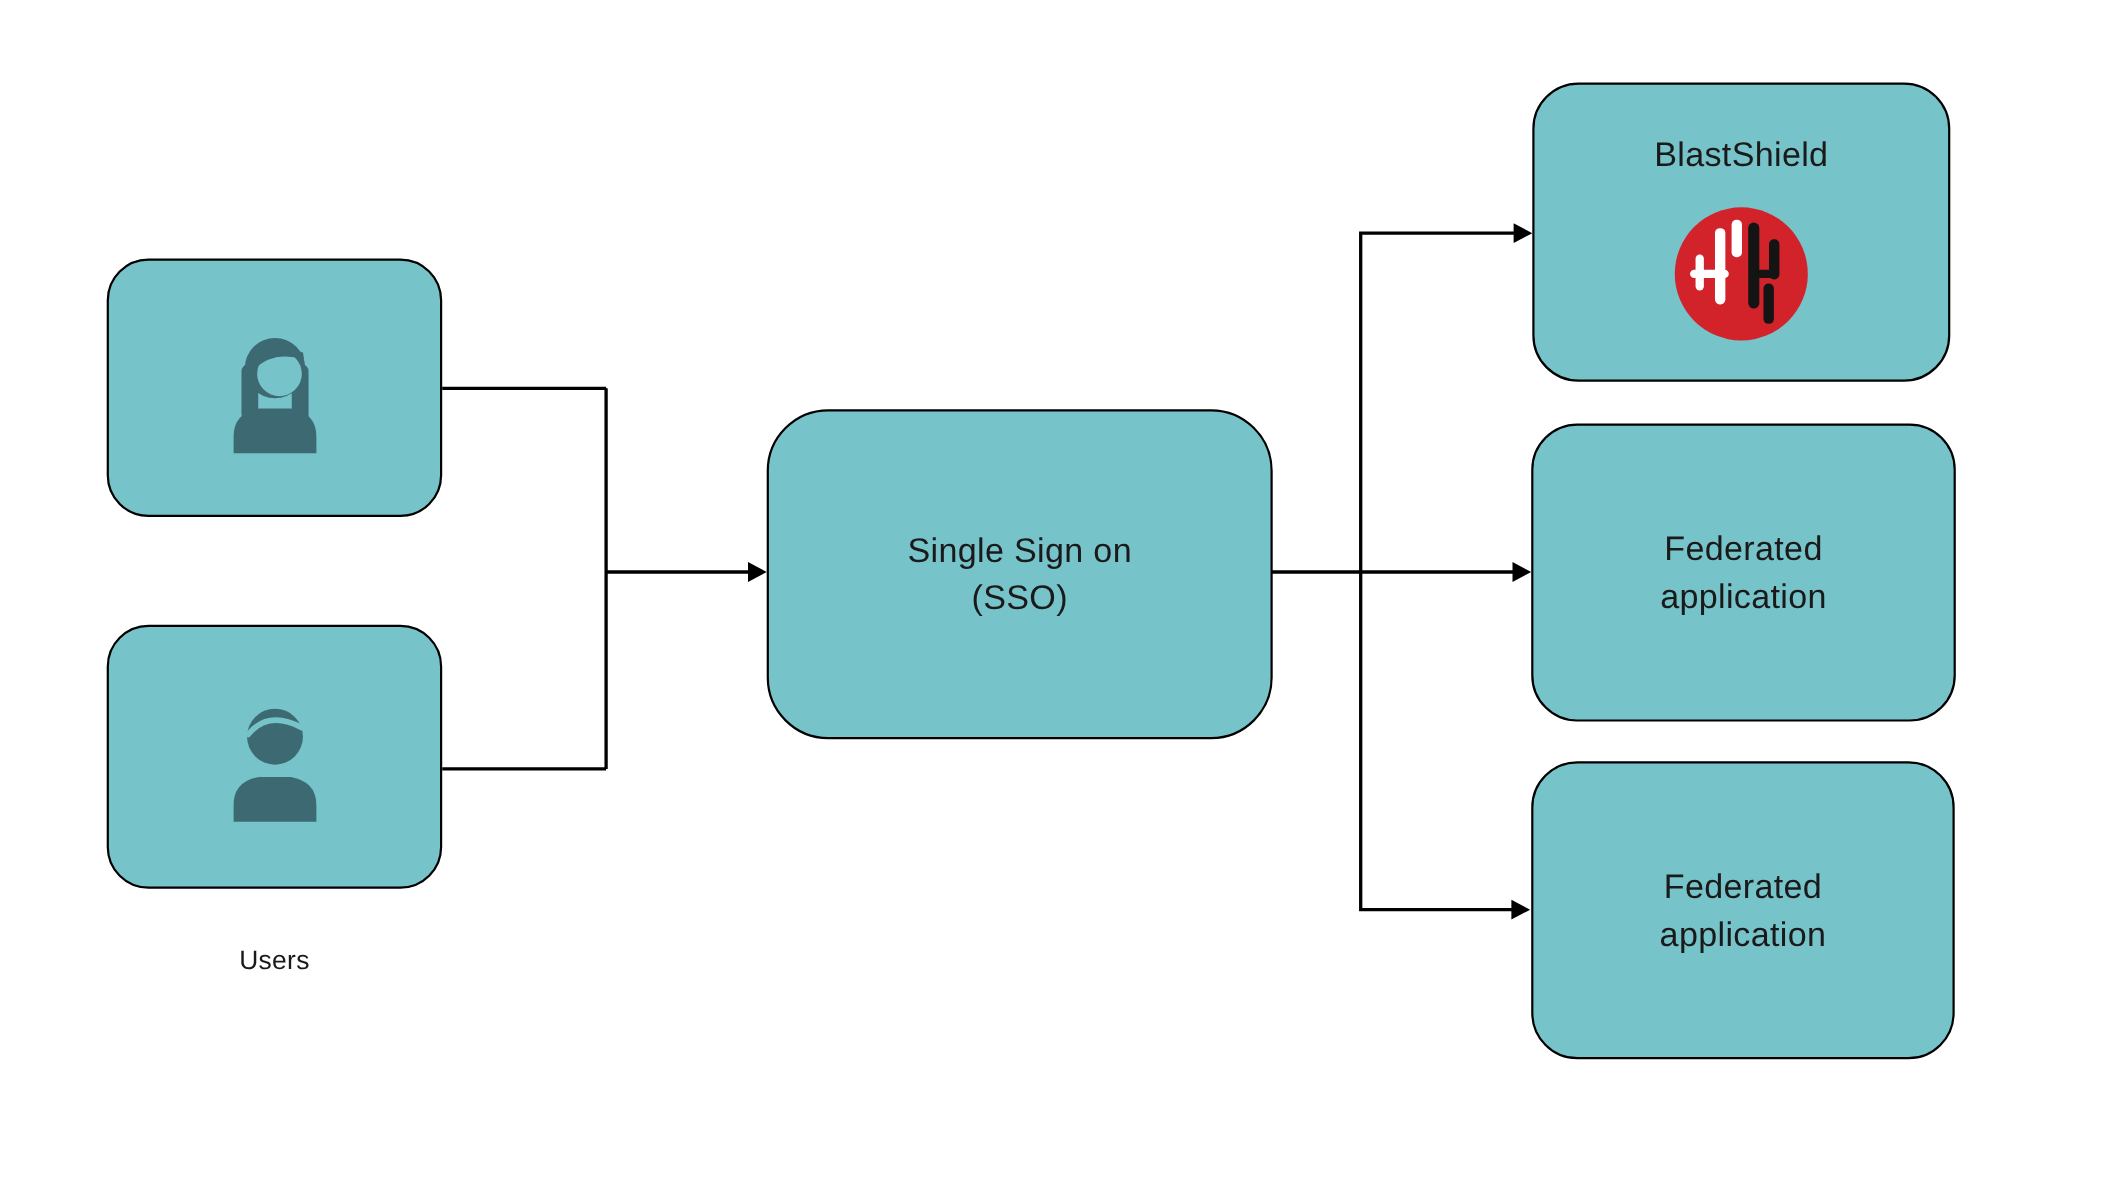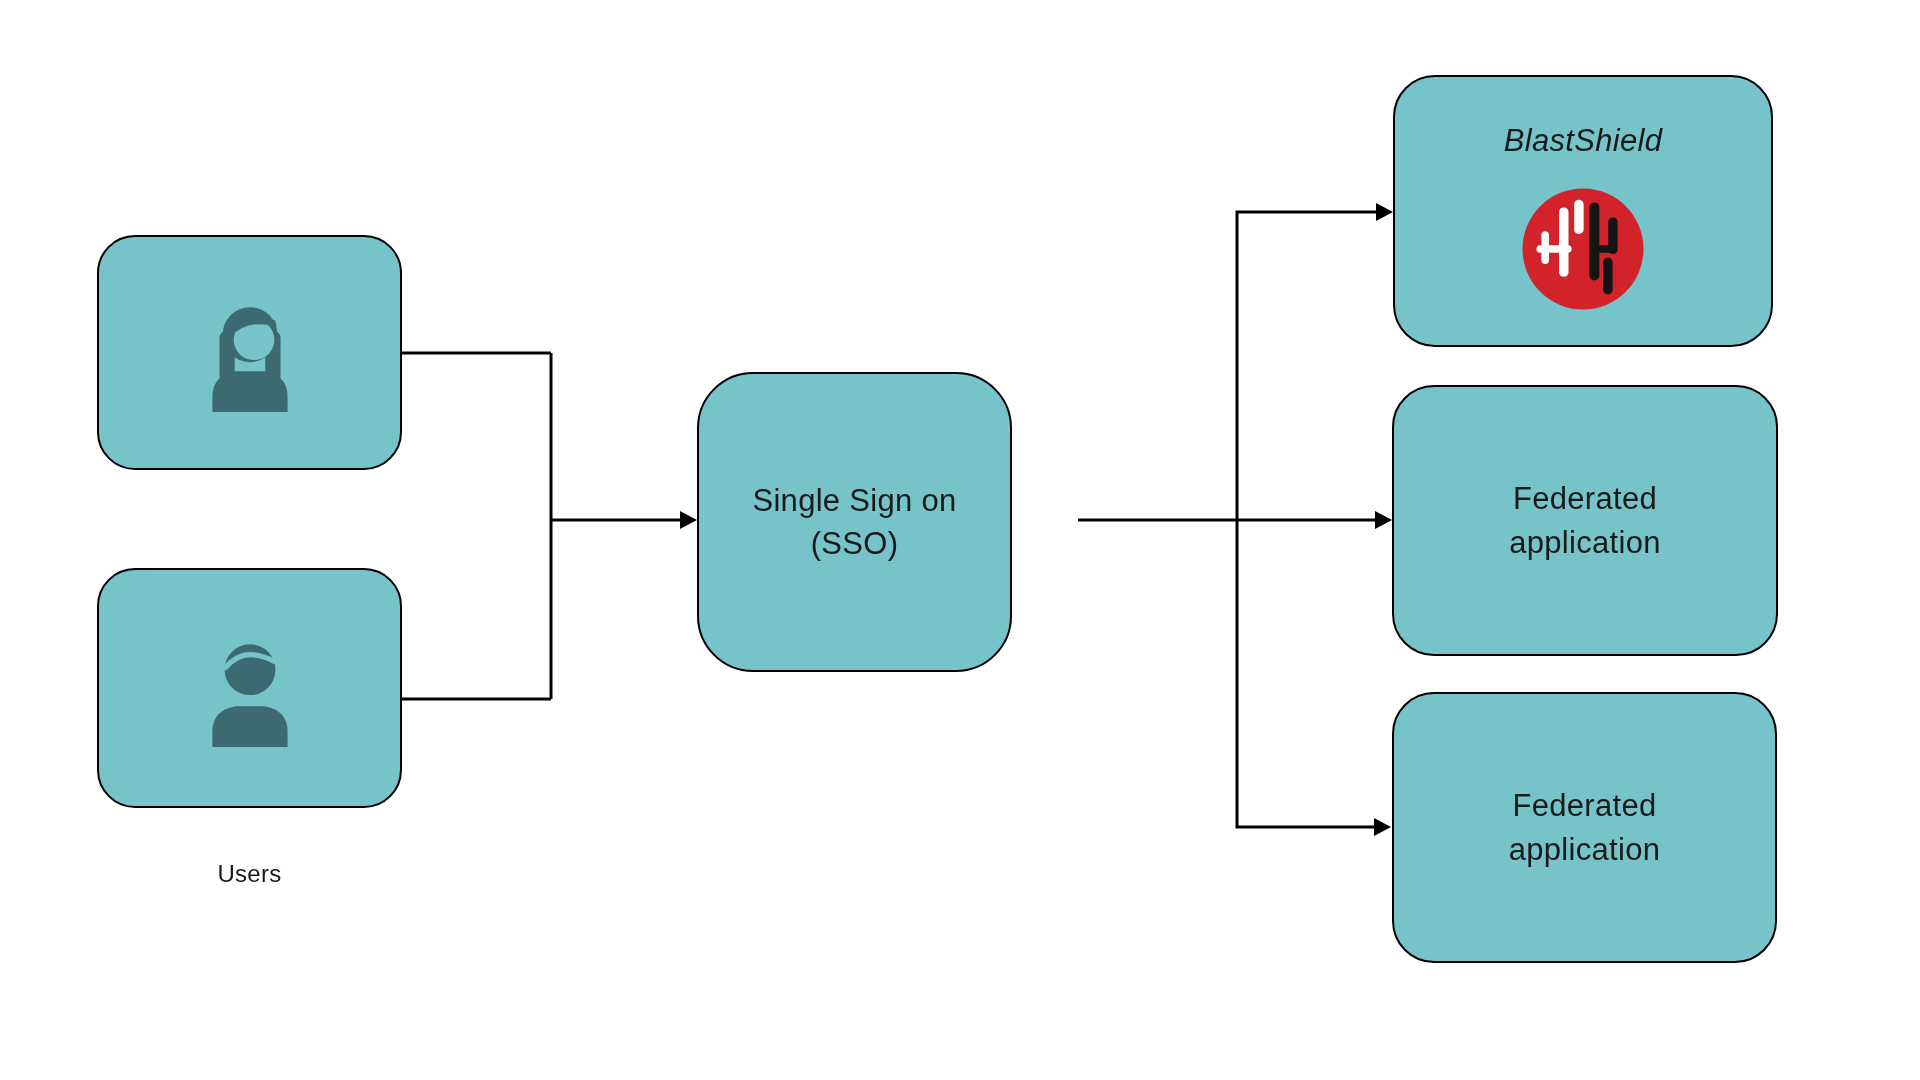--- a/index.html
+++ b/index.html
@@ -37,23 +37,23 @@
   .node .label {
     font-size: 31px;
     line-height: 1.4;
     text-align: center;
     white-space: pre-line;
     letter-spacing: 0.3px;
     color: #1a1a1a;
   }
   .node-user-top    { left: 97px;  top: 235px; width: 305px; height: 235px; border-radius: 38px; }
   .node-user-bottom { left: 97px;  top: 568px; width: 305px; height: 240px; border-radius: 38px; }
-  .node-sso         { left: 697px; top: 372px; width: 315px; height: 300px; border-radius: 56px; }
+  .node-sso         { left: 697px; top: 372px; width: 460px; height: 300px; border-radius: 56px; }
   .node-blastshield { left: 1393px; top: 75px;  width: 380px; height: 272px; border-radius: 42px;
-                      justify-content: flex-start; padding-top: 42px; font-style: italic; }
+                      justify-content: flex-start; padding-top: 42px; }
   .node-blastshield .logo { margin-top: 24px; }
   .node-fed1        { left: 1392px; top: 385px; width: 386px; height: 271px; border-radius: 42px; }
   .node-fed2        { left: 1392px; top: 692px; width: 385px; height: 271px; border-radius: 42px; }
   .caption {
     position: absolute;
     left: 97px;
     top: 860px;
     width: 305px;
     text-align: center;
     font-size: 24px;

